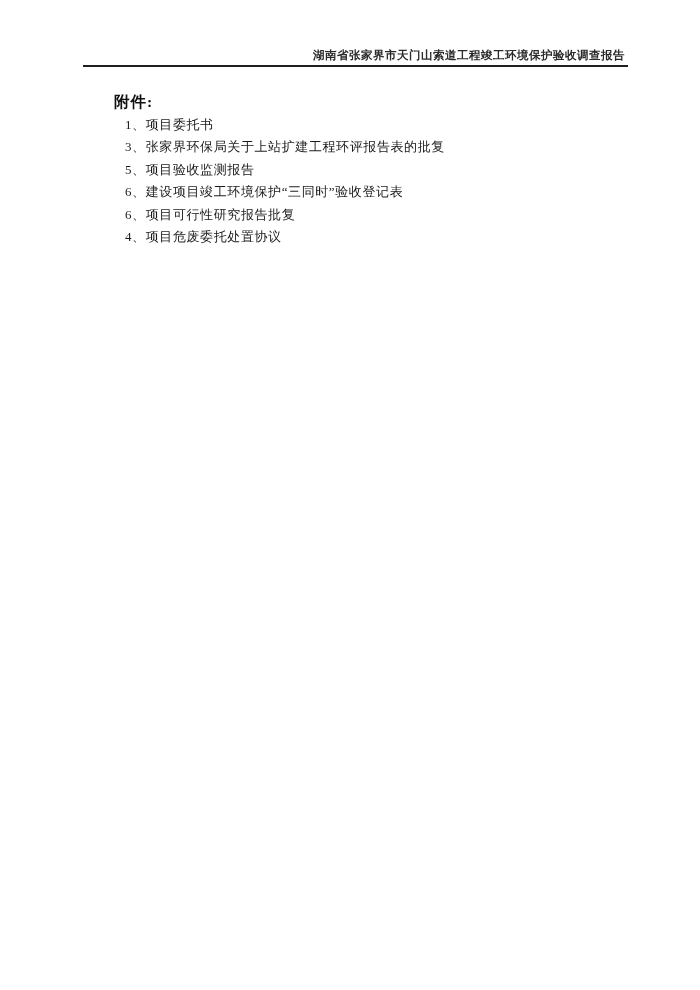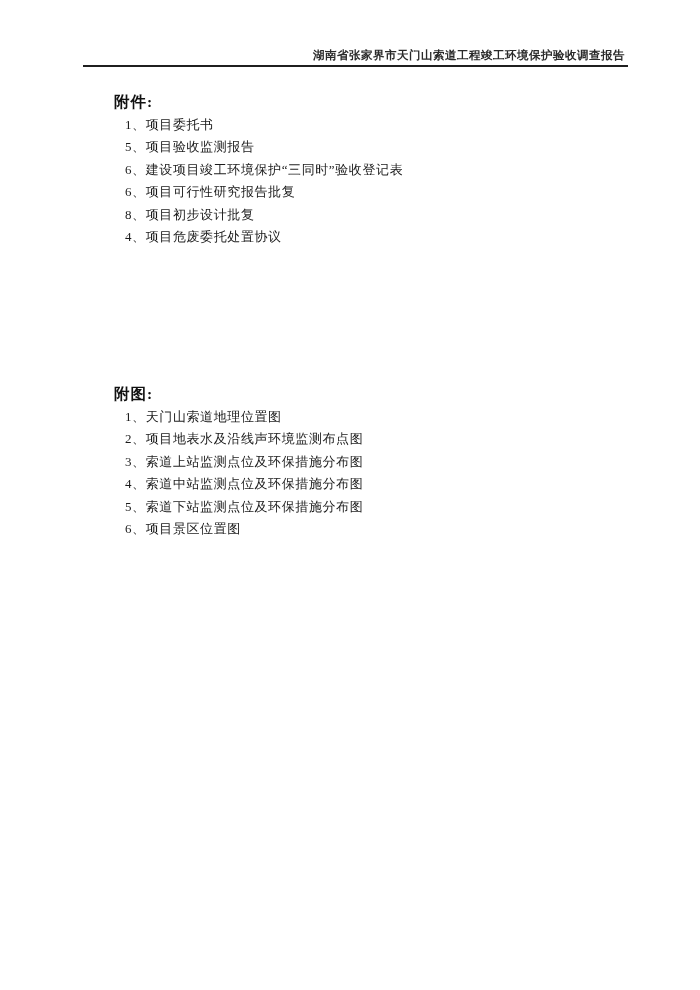--- a/index.html
+++ b/index.html
@@ -69,33 +69,22 @@
 <div class="page">
 
   <div class="header-title">湖南省张家界市天门山索道工程竣工环境保护验收调查报告</div>
 
   <div class="header-rule"></div>
 
   <div class="section section-attachments">
     <div class="section-label">附件:</div>
     <ul class="item-list">
       <li class="doc-item">1、项目委托书</li>
+      <li class="doc-item">3、张家界环保局关于上站扩建工程环评报告表的批复</li>
       <li class="doc-item">5、项目验收监测报告</li>
       <li class="doc-item">6、建设项目竣工环境保护“三同时”验收登记表</li>
       <li class="doc-item">6、项目可行性研究报告批复</li>
-      <li class="doc-item">8、项目初步设计批复</li>
       <li class="doc-item">4、项目危废委托处置协议</li>
     </ul>
   </div>
 
-  <div class="section section-figures">
-    <div class="section-label">附图:</div>
-    <ul class="item-list">
-      <li class="doc-item">1、天门山索道地理位置图</li>
-      <li class="doc-item">2、项目地表水及沿线声环境监测布点图</li>
-      <li class="doc-item">3、索道上站监测点位及环保措施分布图</li>
-      <li class="doc-item">4、索道中站监测点位及环保措施分布图</li>
-      <li class="doc-item">5、索道下站监测点位及环保措施分布图</li>
-      <li class="doc-item">6、项目景区位置图</li>
-    </ul>
-  </div>
 
 </div>
 
 </body></html>

